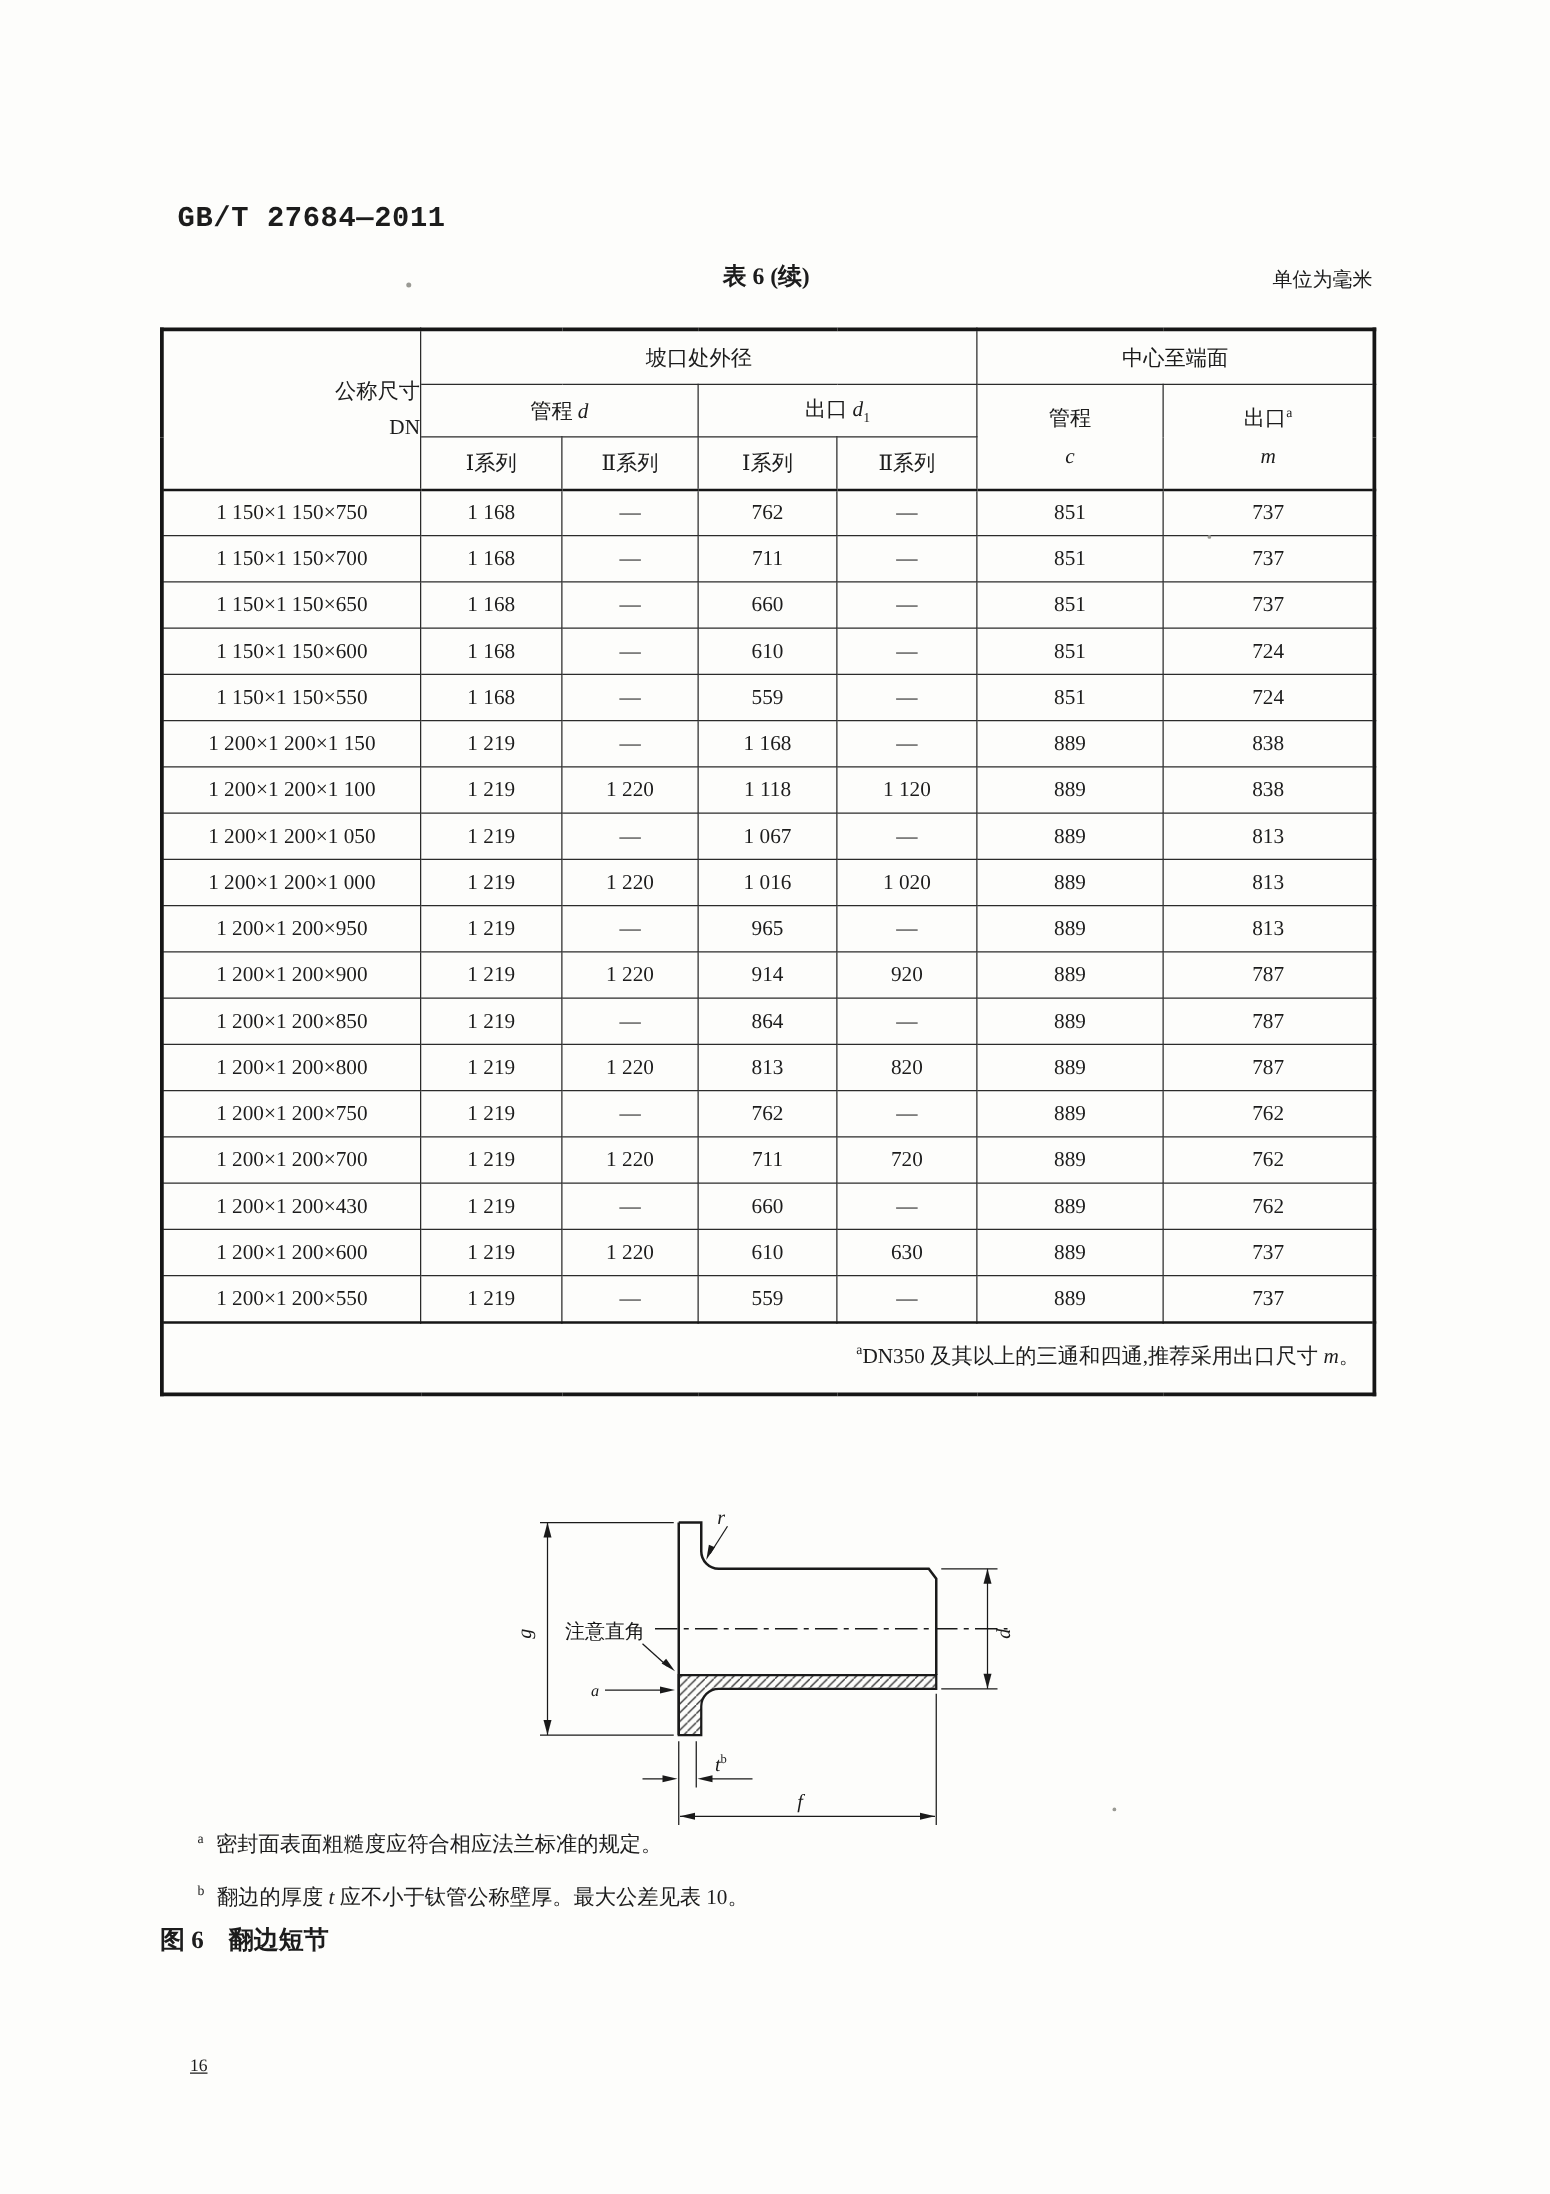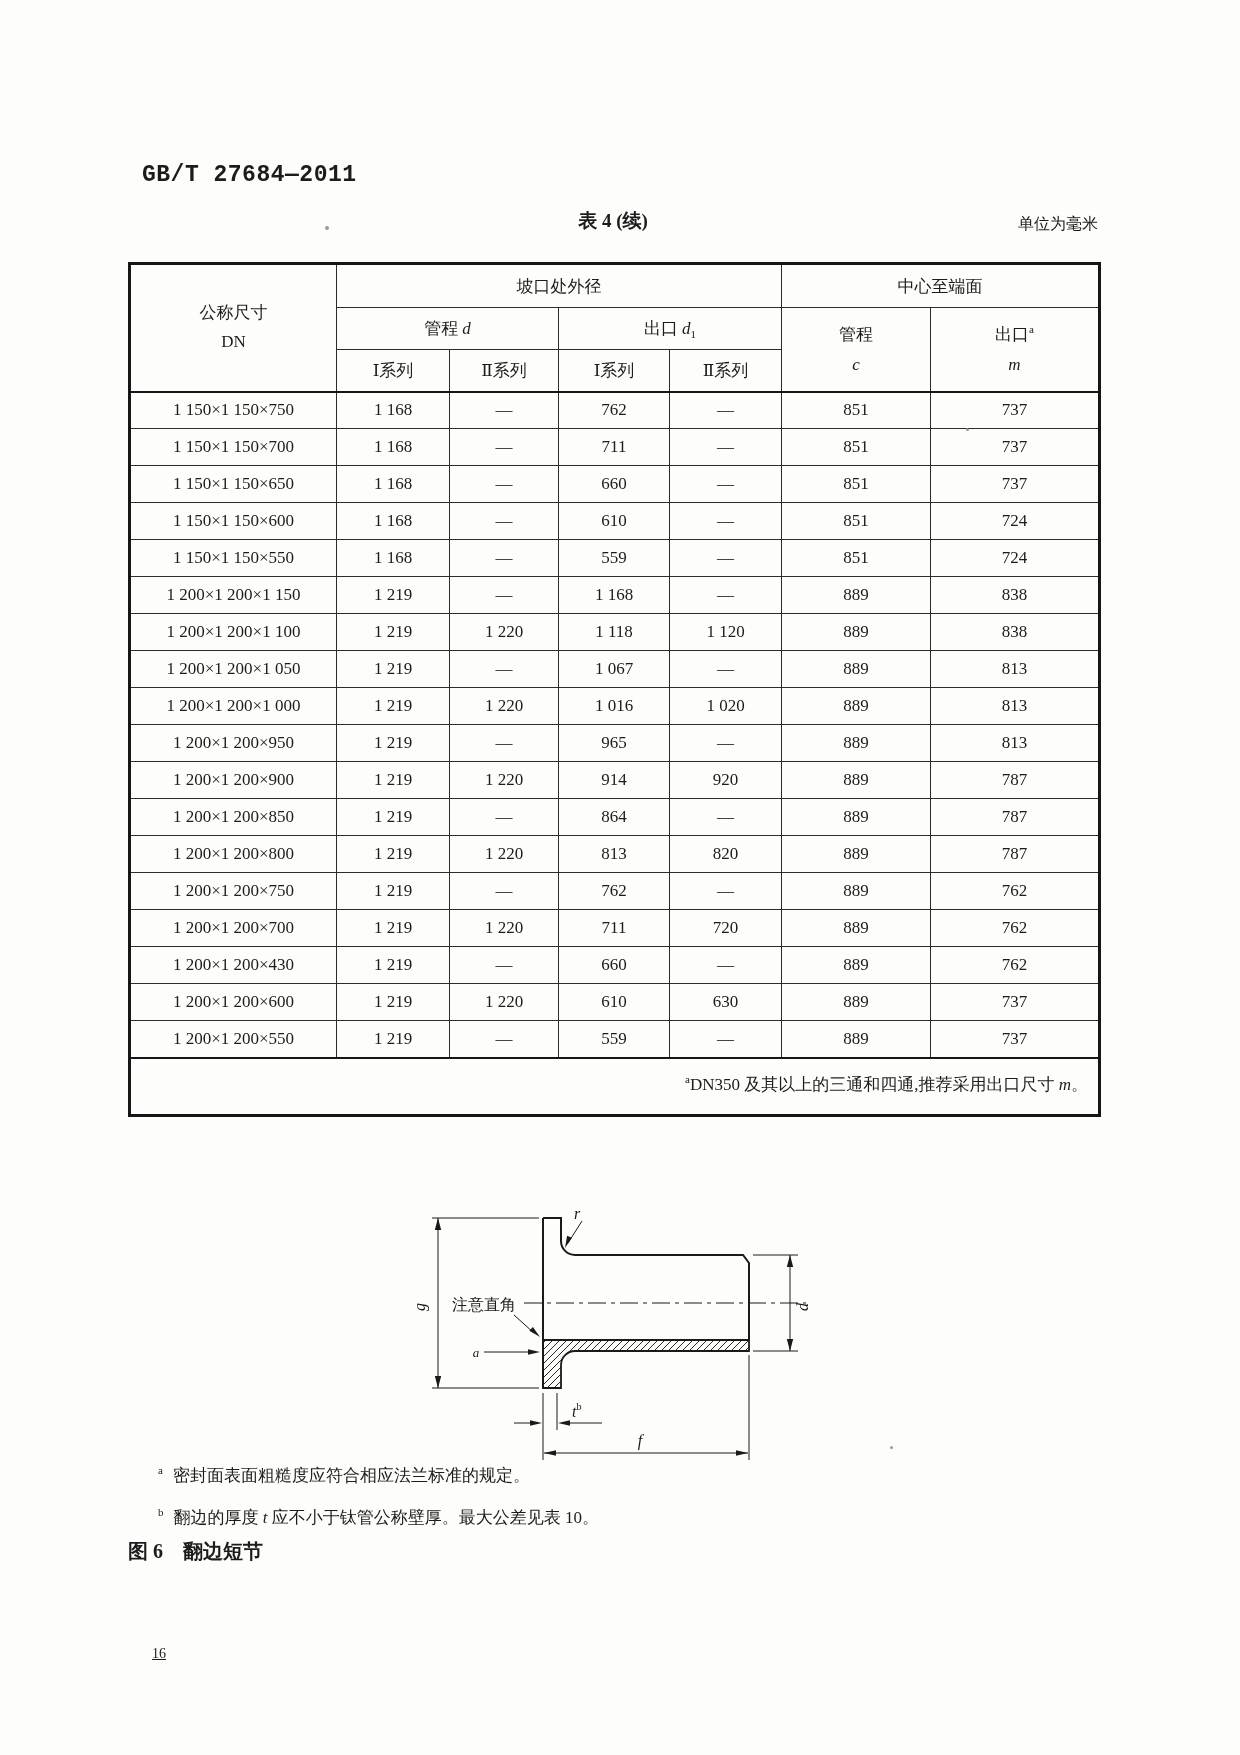--- a/index.html
+++ b/index.html
@@ -35,21 +35,21 @@
   }
   .dim-table thead tr.h1 { height:44px; }
   .dim-table thead tr.h2 { height:42px; }
   .dim-table thead tr.h3 { height:42px; }
   .dim-table tbody.data td { height:37px; }
   .dim-table tbody.data tr:first-child td { border-top:2.4px solid #161616; }
   .dim-table tbody.foot td {
     border-top:2.4px solid #161616;
     text-align:right; padding:14px 10px 18px 26px; font-size:17px;
   }
-  .dim-table .dn-h div { line-height:1.7; }
+  .dim-table .dn-h div { line-height:1.7;text-align:right; }
   .two-line .lbl { margin-bottom:9px; }
   .two-line .sym { font-style:italic; }
   i.var { font-style:italic; font-family:"Liberation Serif",serif; margin-left:4px; }
   sup.fn { font-size:11px; vertical-align:super; }
   sub.idx { font-size:11px; }
   .fig-note { position:absolute; left:158px; font-size:17px; }
   .fig-note sup { font-size:11px; vertical-align:super; margin-right:10px; }
   .fig-note i { font-style:italic; }
   .fig-caption {
     position:absolute; left:128px; top:1538px; width:970px;
@@ -60,21 +60,21 @@
   .figure-wrap svg text { font-family:"Liberation Serif","DejaVu Serif",serif; fill:#1a1a1a; }
   .figure-wrap svg text.var { font-style:italic; font-size:16px; text-anchor:middle; }
   .figure-wrap svg text.small-var { font-style:italic; font-size:13px; text-anchor:middle; }
   .figure-wrap svg text.cjk { font-size:16px; }
   .speck { position:absolute; background:#9a9a94; border-radius:50%; }
 </style>
 </head>
 <body>
 
 <div class="doc-number">GB/T 27684—2011</div>
-<div class="table-title">表 4 (续)</div>
+<div class="table-title">表 6 (续)</div>
 <div class="unit-note">单位为毫米</div>
 
 <table class="dim-table">
   <colgroup>
     <col style="width:207px">
       <col style="width:113px">
       <col style="width:109px">
     <col style="width:111px">
       <col style="width:112px">
       <col style="width:149px">

